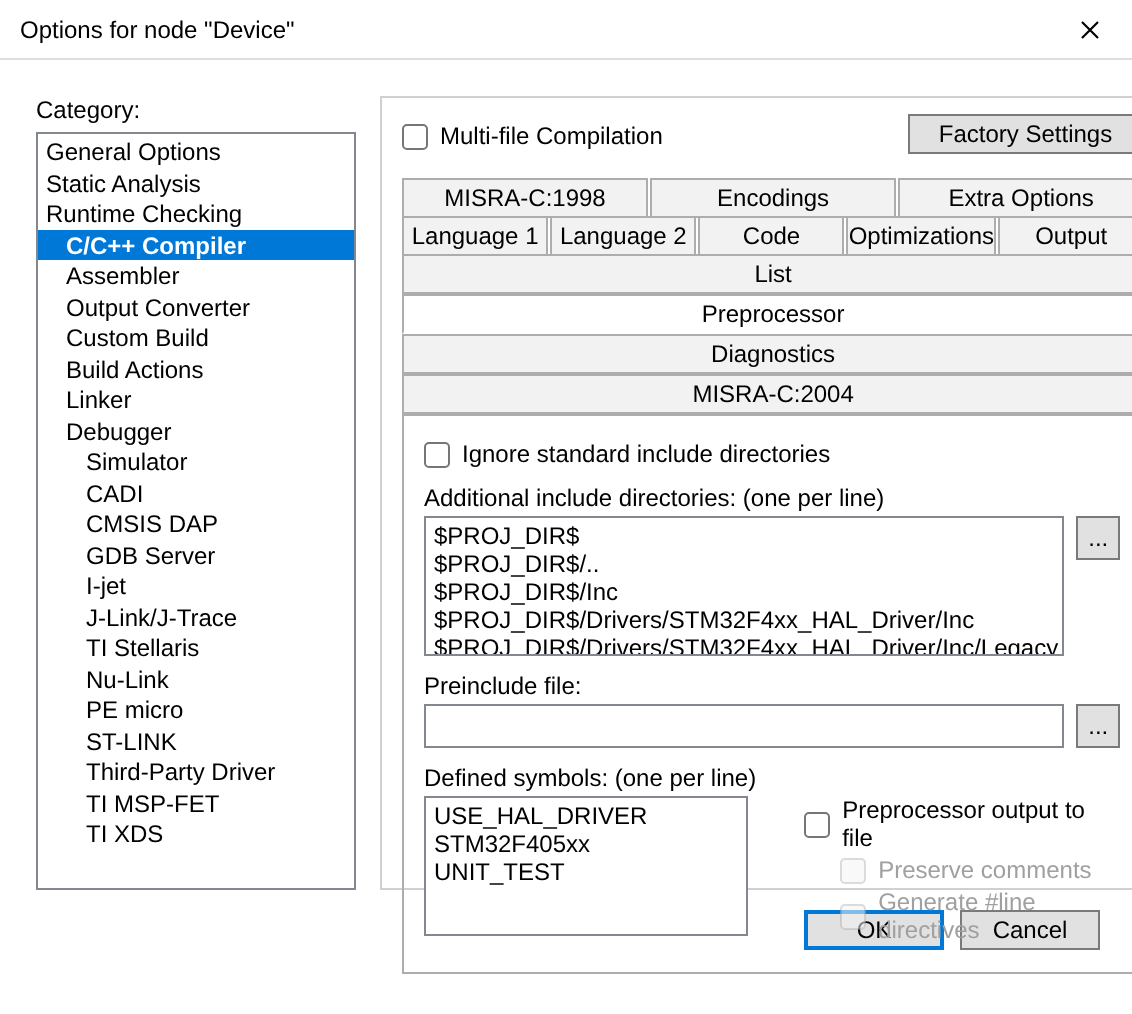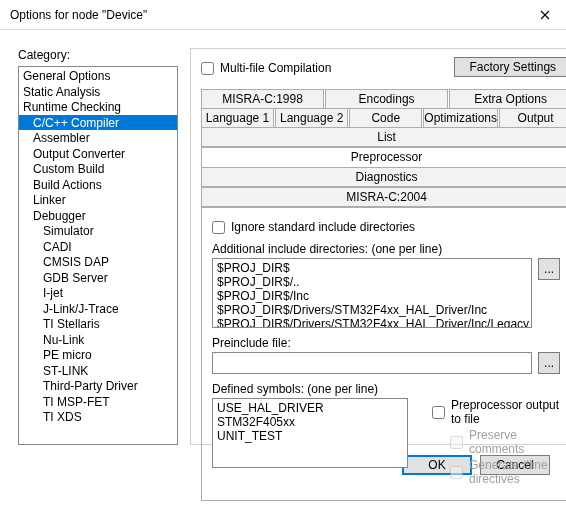--- a/index.html
+++ b/index.html
@@ -44,20 +44,21 @@
     white-space: nowrap;
     line-height: 15px;
     height: 15.5px;
     cursor: default;
   }
   .cat-item.indent1 { padding-left: 14px; }
   .cat-item.indent2 { padding-left: 24px; }
   .cat-item.selected {
     background: #0078d7;
     color: #fff;
+    font-weight: bold;
   }
   .panel {
     flex: 1;
     border: 1px solid #d0d0d0;
     position: relative;
     height: 397px;
     padding: 10px 10px 8px 10px;
   }
   .factory {
     position: absolute;
@@ -127,21 +128,21 @@
   .dots-btn {
     border: 1px solid #7a7a7a;
     background: #e1e1e1;
     width: 22px; height: 22px;
     display: flex; align-items: center; justify-content: center;
     font: inherit;
     align-self: flex-start;
   }
   .defined-row { display: flex; gap: 12px; align-items: flex-start; }
   .defined-col { flex: 1; }
-  .multiline.short { height: 70px; width: 196px; flex: none; }
+  .multiline.short { height: 70px; width: 162px; flex: none; }
   .right-opts { flex: 1; padding-top: 0; }
   .right-opts .checkbox-row { margin-top: 0; padding-left: 12px; }
   .right-opts .checkbox-row.sub { margin-left: 18px; margin-top: 2px; }
   .dialog-btns {
     display: flex; justify-content: flex-end; gap: 8px;
     margin-top: 10px;
     padding-right: 4px;
   }
   .ml-line { white-space: nowrap; line-height: 14px; }
 </style>

